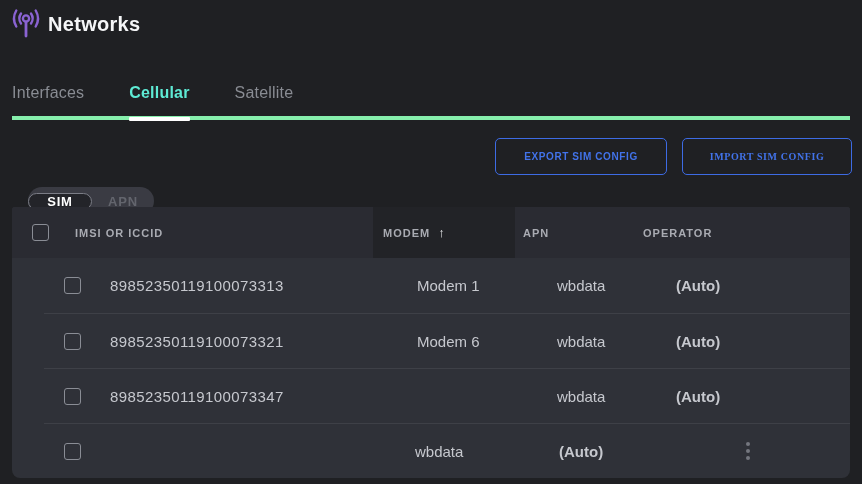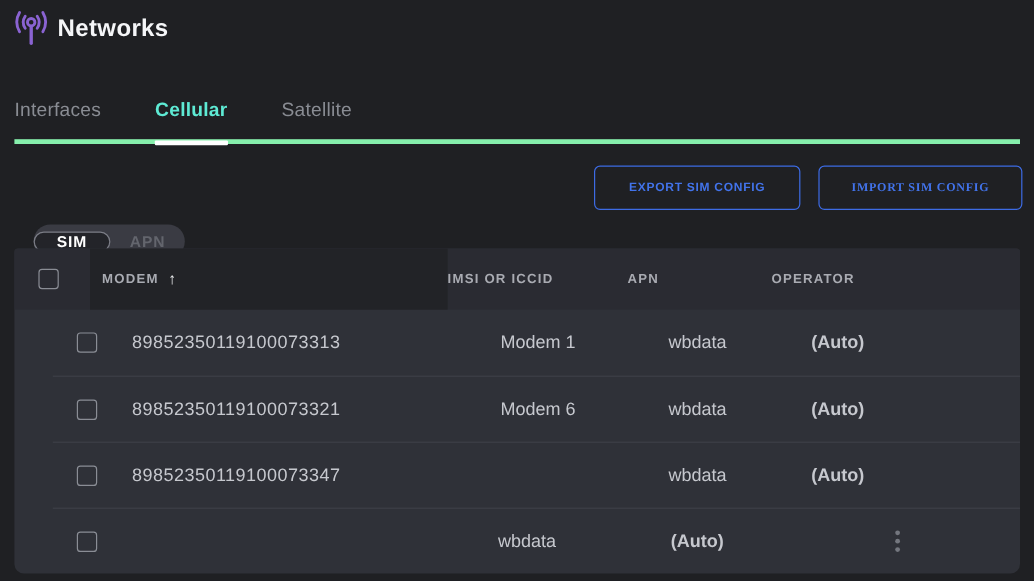--- a/index.html
+++ b/index.html
@@ -162,25 +162,25 @@
 </div>
 
 <button class="btn btn-export">EXPORT SIM CONFIG</button>
 <button class="btn btn-import">IMPORT SIM CONFIG</button>
 
 <div class="table">
   <div class="trow thead">
     <div class="cb-wrap">
       <div class="checkbox"></div>
     </div>
+    <div class="th">IMSI OR ICCID</div>
     <div class="th sorted">
       <span>MODEM</span>
       <span class="sort-arrow">↑</span>
     </div>
-    <div class="th">IMSI OR ICCID</div>
     <div class="th cell-apn-h">APN</div>
     <div class="th cell-op-h">OPERATOR</div>
     <div class="th"></div>
   </div>
   <div class="tbody">
   <div class="trow">
     <div class="cb-wrap">
       <div class="checkbox"></div>
     </div>
     <div class="cell-imsi">89852350119100073313</div>

